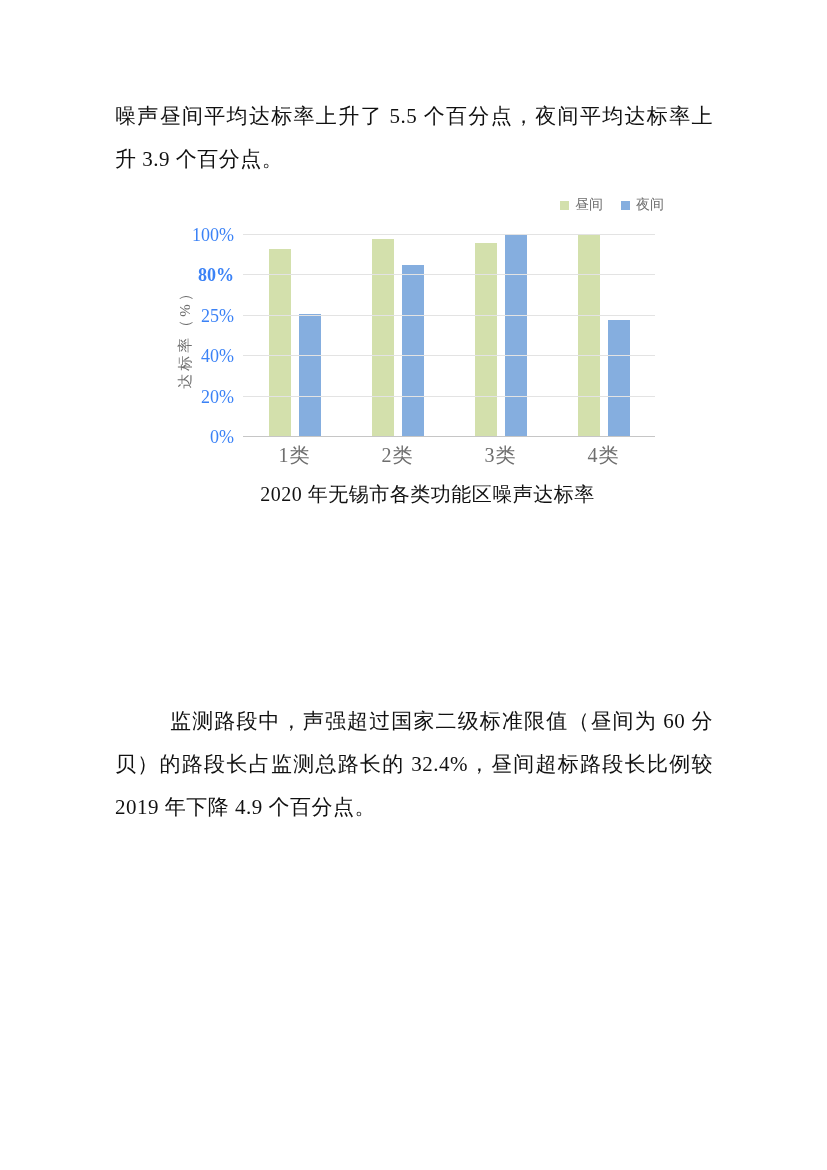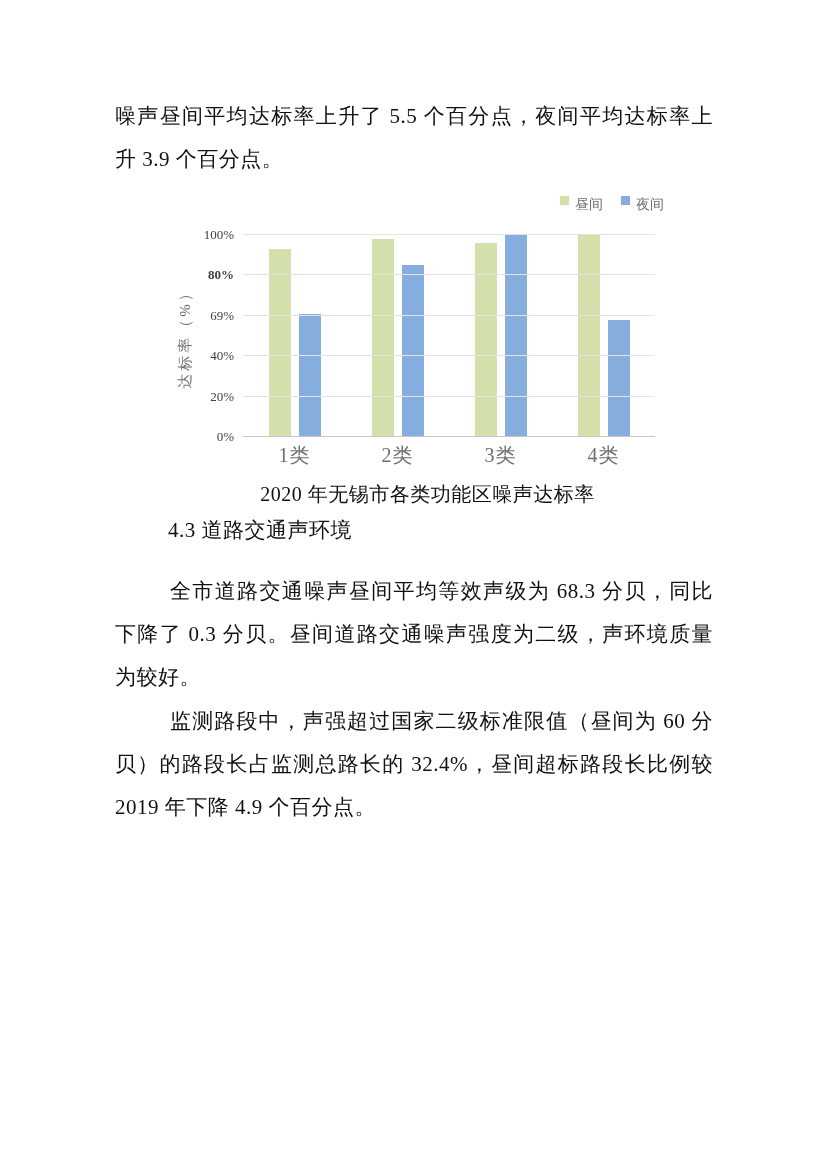--- a/index.html
+++ b/index.html
@@ -32,34 +32,34 @@
 
   
   .chart {
     position:absolute; left:178px; top:190px; width:492px; height:276px;
     color:#6e6e6e; font-family:"Liberation Serif","DejaVu Serif",serif;
   }
   .legend {
     position:absolute; top:6px; right:6px;
     display:flex; align-items:center; gap:18px; font-size:14px;
   }
-  .legend-item { display:flex; align-items:flex-start; gap:6px; }
+  .legend-item { display:flex; align-items:center; gap:6px; }
   .swatch { width:9px; height:9px; display:inline-block; }
   .ylabel {
     position:absolute; left:7px; top:146px;
     transform:translate(-50%,-50%) rotate(-90deg);
     transform-origin:center; white-space:nowrap;
     font-size:15px; letter-spacing:3px;
   }
   .plot { position:absolute; left:65px; top:45px; width:412px; height:202px; }
   .gridline { position:absolute; left:0; right:0; height:1px; background:#e3e3e3; }
   .gridline.base { background:#c6c6c6; }
   .ytick {
     position:absolute; right:calc(100% + 9px); transform:translateY(50%);
-    font-size:13px; white-space:nowrap; color:#404040;
+    font-size:18px; white-space:nowrap; color:#3b82f6;
   }
   .groups { position:absolute; left:0; top:0; width:100%; height:100%; display:flex; }
   .group { flex:1 1 0; display:flex; align-items:flex-end; justify-content:center; gap:8px; }
   .bar { width:22px; }
   .xlabels { position:absolute; left:65px; top:252px; width:412px; display:flex; }
   .xlabel { flex:1 1 0; text-align:center; font-size:20px; color:#6e6e6e; letter-spacing:1px; }
 </style>
 </head>
 <body>
 
@@ -98,37 +98,35 @@
             <div class="bar" style="background: rgb(133, 174, 223); height: 58%;"></div>
           </div>
         </div>
     <div class="gridline base" style="bottom: 0%;"></div>
         <span class="ytick" style="bottom: 0%;">0%</span>
         <div class="gridline" style="bottom: 20%;"></div>
         <span class="ytick" style="bottom: 20%;">20%</span>
         <div class="gridline" style="bottom: 40%;"></div>
         <span class="ytick" style="bottom: 40%;">40%</span>
         <div class="gridline" style="bottom: 60%;"></div>
-        <span class="ytick" style="bottom: 60%;">69%</span>
+        <span class="ytick" style="bottom: 60%;">25%</span>
         <div class="gridline" style="bottom: 80%;"></div>
         <span class="ytick" style="bottom: 80%; font-weight: bold;">80%</span>
         <div class="gridline" style="bottom: 100%;"></div>
         <span class="ytick" style="bottom: 100%;">100%</span>
       </div>
     <div class="xlabels">
         <span class="xlabel">1类</span>
         <span class="xlabel">2类</span>
         <span class="xlabel">3类</span>
         <span class="xlabel">4类</span>
       </div>
   </div>
 
   <div class="caption">2020 年无锡市各类功能区噪声达标率</div>
 
-  <div class="heading">4.3 道路交通声环境</div>
 
-  <div class="para" id="p2">全市道路交通噪声昼间平均等效声级为 68.3 分贝，同比下降了 0.3 分贝。昼间道路交通噪声强度为二级，声环境质量为较好。</div>
 
   <div class="para" id="p3">监测路段中，声强超过国家二级标准限值（昼间为 60 分贝）的路段长占监测总路长的 32.4%，昼间超标路段长比例较 2019 年下降 4.9 个百分点。</div>
 
   <div class="pageno">15</div>
 
 </div>
 
 </body></html>

